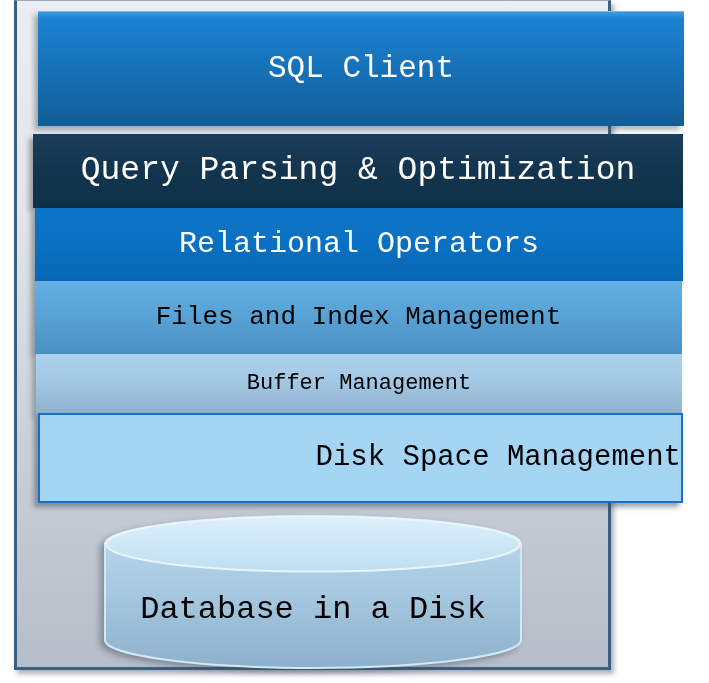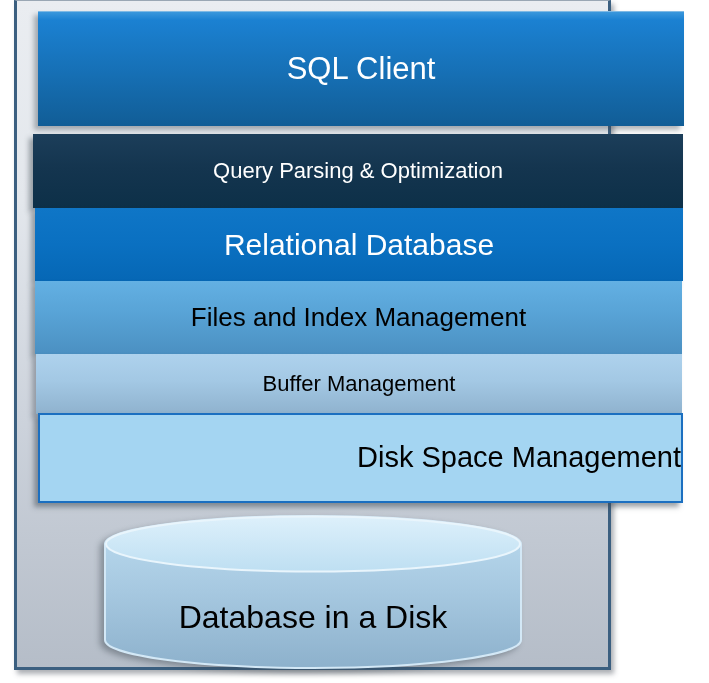--- a/index.html
+++ b/index.html
@@ -12,39 +12,40 @@
   }
   
   .slide{
     position:absolute;left:14px;top:0;
     width:597px;height:670px;
     box-sizing:border-box;
     border:3px solid #3b5f80;
     border-top:1px solid #9aa7b4;
     background:linear-gradient(180deg,#eaedf1 0%,#e3e7ec 30%,#cdd3dc 62%,#b5bdc8 100%);
     box-shadow:3px 4px 5px rgba(70,78,88,0.45);
+    font-family:Liberation Mono, monospace;
   }
   .layer{
     position:absolute;
     display:flex;align-items:center;justify-content:center;
     text-align:center;
   }
   .layer .layer-label{display:block;line-height:1.1;}
   .l-sql{
     left:21px;top:10px;width:646px;height:114px;
     background:linear-gradient(180deg,#3a97dc 0%,#1b81d2 7%,#166fb4 55%,#115d96 100%);
     border-top:1px solid #7fb9e4;
     box-shadow:-4px 4px 5px rgba(60,70,80,0.40);
     color:#ffffff;font-size:31px;
   }
   .l-query{
     left:16px;top:133px;width:650px;height:74px;
     background:linear-gradient(180deg,#1c3e5a 0%,#14354f 45%,#0d3048 100%);
     box-shadow:-4px 4px 5px rgba(60,70,80,0.45);
-    color:#ffffff;font-size:22px;
+    color:#ffffff;font-size:33px;
   }
   .l-rel{
     left:18px;top:207px;width:648px;height:73px;
     background:linear-gradient(180deg,#0f76c7 0%,#0a70c1 50%,#0667b5 100%);
     box-shadow:-4px 4px 5px rgba(60,70,80,0.45);
     color:#ffffff;font-size:30px;
   }
   .l-files{
     left:18px;top:280px;width:647px;height:73px;
     background:linear-gradient(180deg,#63b0e3 0%,#58a3d6 45%,#4b90c2 100%);
@@ -68,21 +69,21 @@
     justify-content:flex-end;
   }
   .cylinder{
     position:absolute;left:86px;top:514px;width:420px;height:154px;
   }
   .cylinder svg{
     position:absolute;left:0;top:0;
     filter:drop-shadow(-4px 3px 3px rgba(60,70,80,0.45));
   }
   .cyl-label{
-    position:absolute;left:0;top:8px;width:420px;height:154px;
+    position:absolute;left:0;top:0;width:420px;height:154px;
     display:flex;align-items:center;justify-content:center;
     padding-top:34px;box-sizing:border-box;
     color:#000000;font-size:32px;
     z-index:2;
   }
 </style>
 </head>
 <body>
 
 <div class="canvas">
@@ -90,21 +91,21 @@
 
     <div class="layer l-sql">
       <span class="layer-label">SQL Client</span>
     </div>
 
     <div class="layer l-query">
       <span class="layer-label">Query Parsing &amp; Optimization</span>
     </div>
 
     <div class="layer l-rel">
-      <span class="layer-label">Relational Database</span>
+      <span class="layer-label">Relational Operators</span>
     </div>
 
     <div class="layer l-files">
       <span class="layer-label">Files and Index Management</span>
     </div>
 
     <div class="layer l-buffer">
       <span class="layer-label">Buffer Management</span>
     </div>
 

